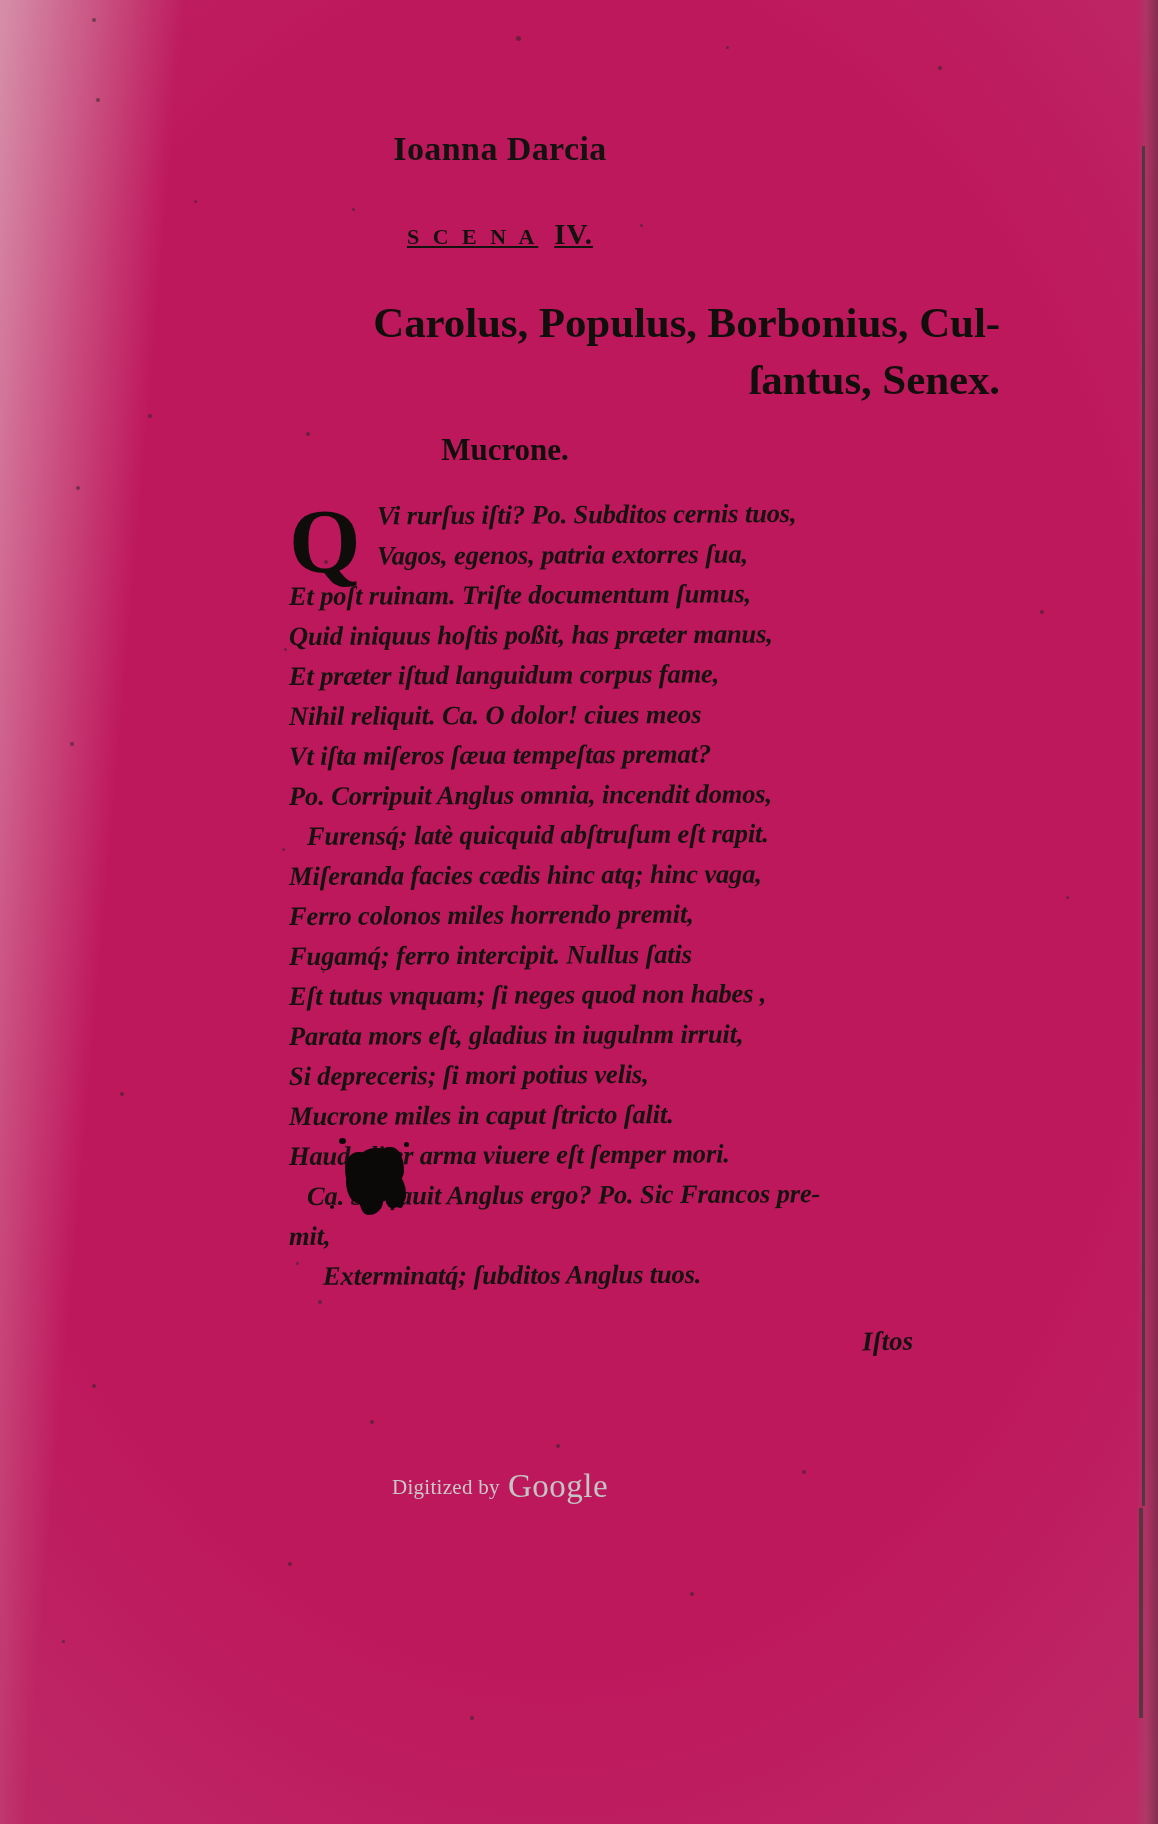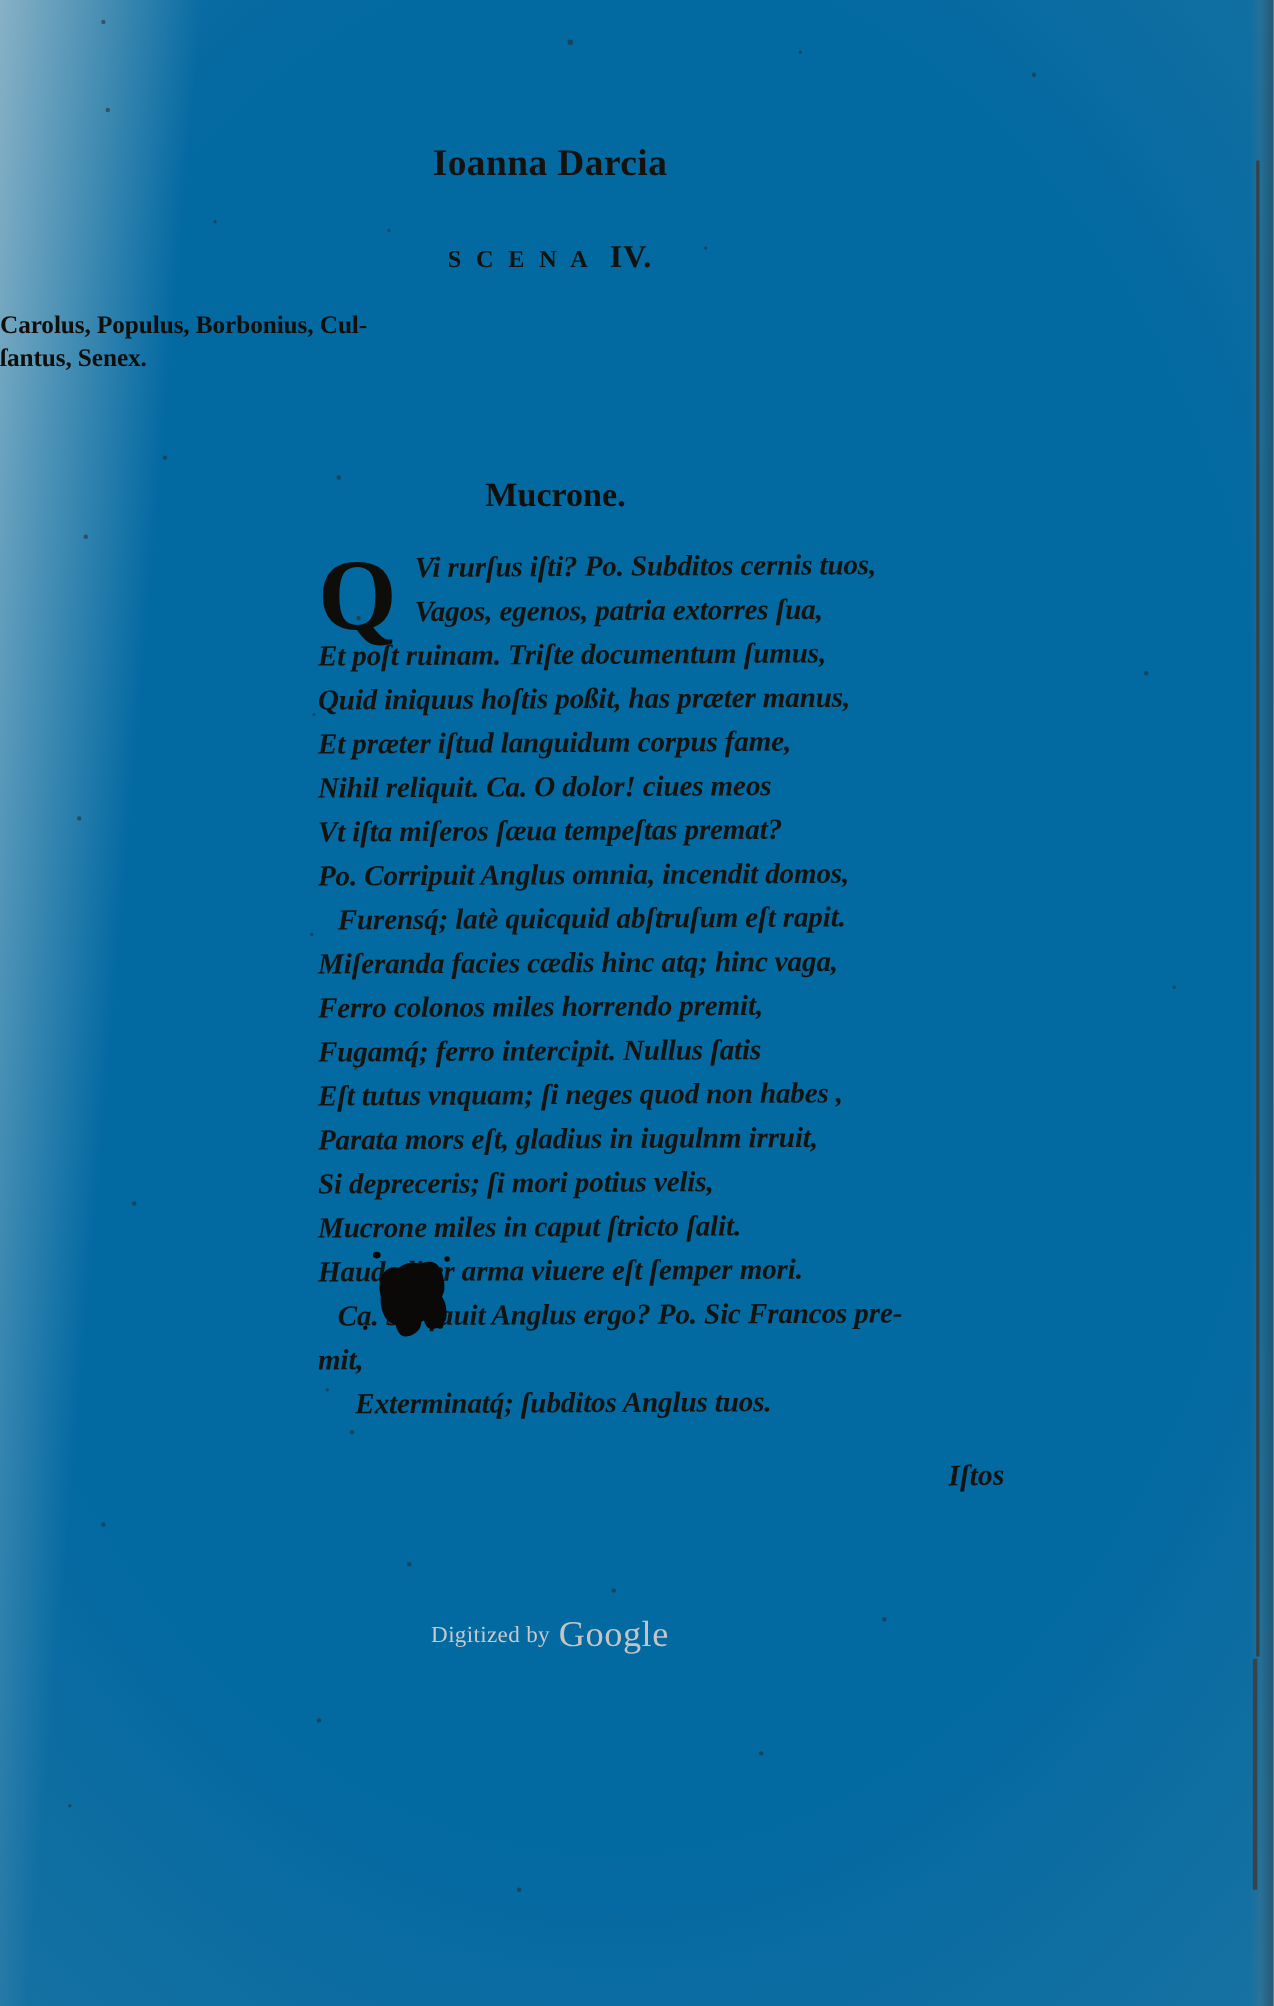--- a/index.html
+++ b/index.html
@@ -9,21 +9,21 @@
   }
   body {
     font-family: "Liberation Serif", "DejaVu Serif", serif;
   }
 
   #page {
     position: relative;
     width: 1158px;
     height: 1824px;
     margin: 0 auto;
-    background: #0369a1;
+    background: #be185d;
     overflow: hidden;
   }
 
   
   .paper-tone {
     position: absolute;
     inset: 0;
     background:
       radial-gradient(ellipse 95% 85% at 48% 45%, rgba(255,255,255,0) 55%, rgba(180,178,170,0.18) 100%),
       linear-gradient(95deg, rgba(238,236,230,0.55) 0%, rgba(255,255,255,0) 14%);
@@ -82,38 +82,39 @@
   .scene-label {
     position: absolute;
     top: 218px;
     left: 0;
     width: 1000px;
     text-align: center;
     font-size: 29px;
     font-weight: bold;
     color: #14120f;
     letter-spacing: 2px;
+    text-decoration: underline;
   }
   .scene-label .sc-small {
     font-size: 22px;
     letter-spacing: 4px;
   }
   .scene-label .sc-num {
     margin-left: 16px;
     font-size: 29px;
     letter-spacing: 1px;
   }
 
   .cast {
     position: absolute;
-    top: 280px;
+    top: 293px;
     left: 0;
     width: 1000px;
-    text-align: left;
-    font-size: 23px;
+    text-align: right;
+    font-size: 43px;
     font-weight: bold;
     line-height: 1.38;
     color: #110f0c;
     letter-spacing: -.1px;
   }
   .cast-line-2 { margin-top: -2px; }
 
   .speaker {
     position: absolute;
     top: 432px;

